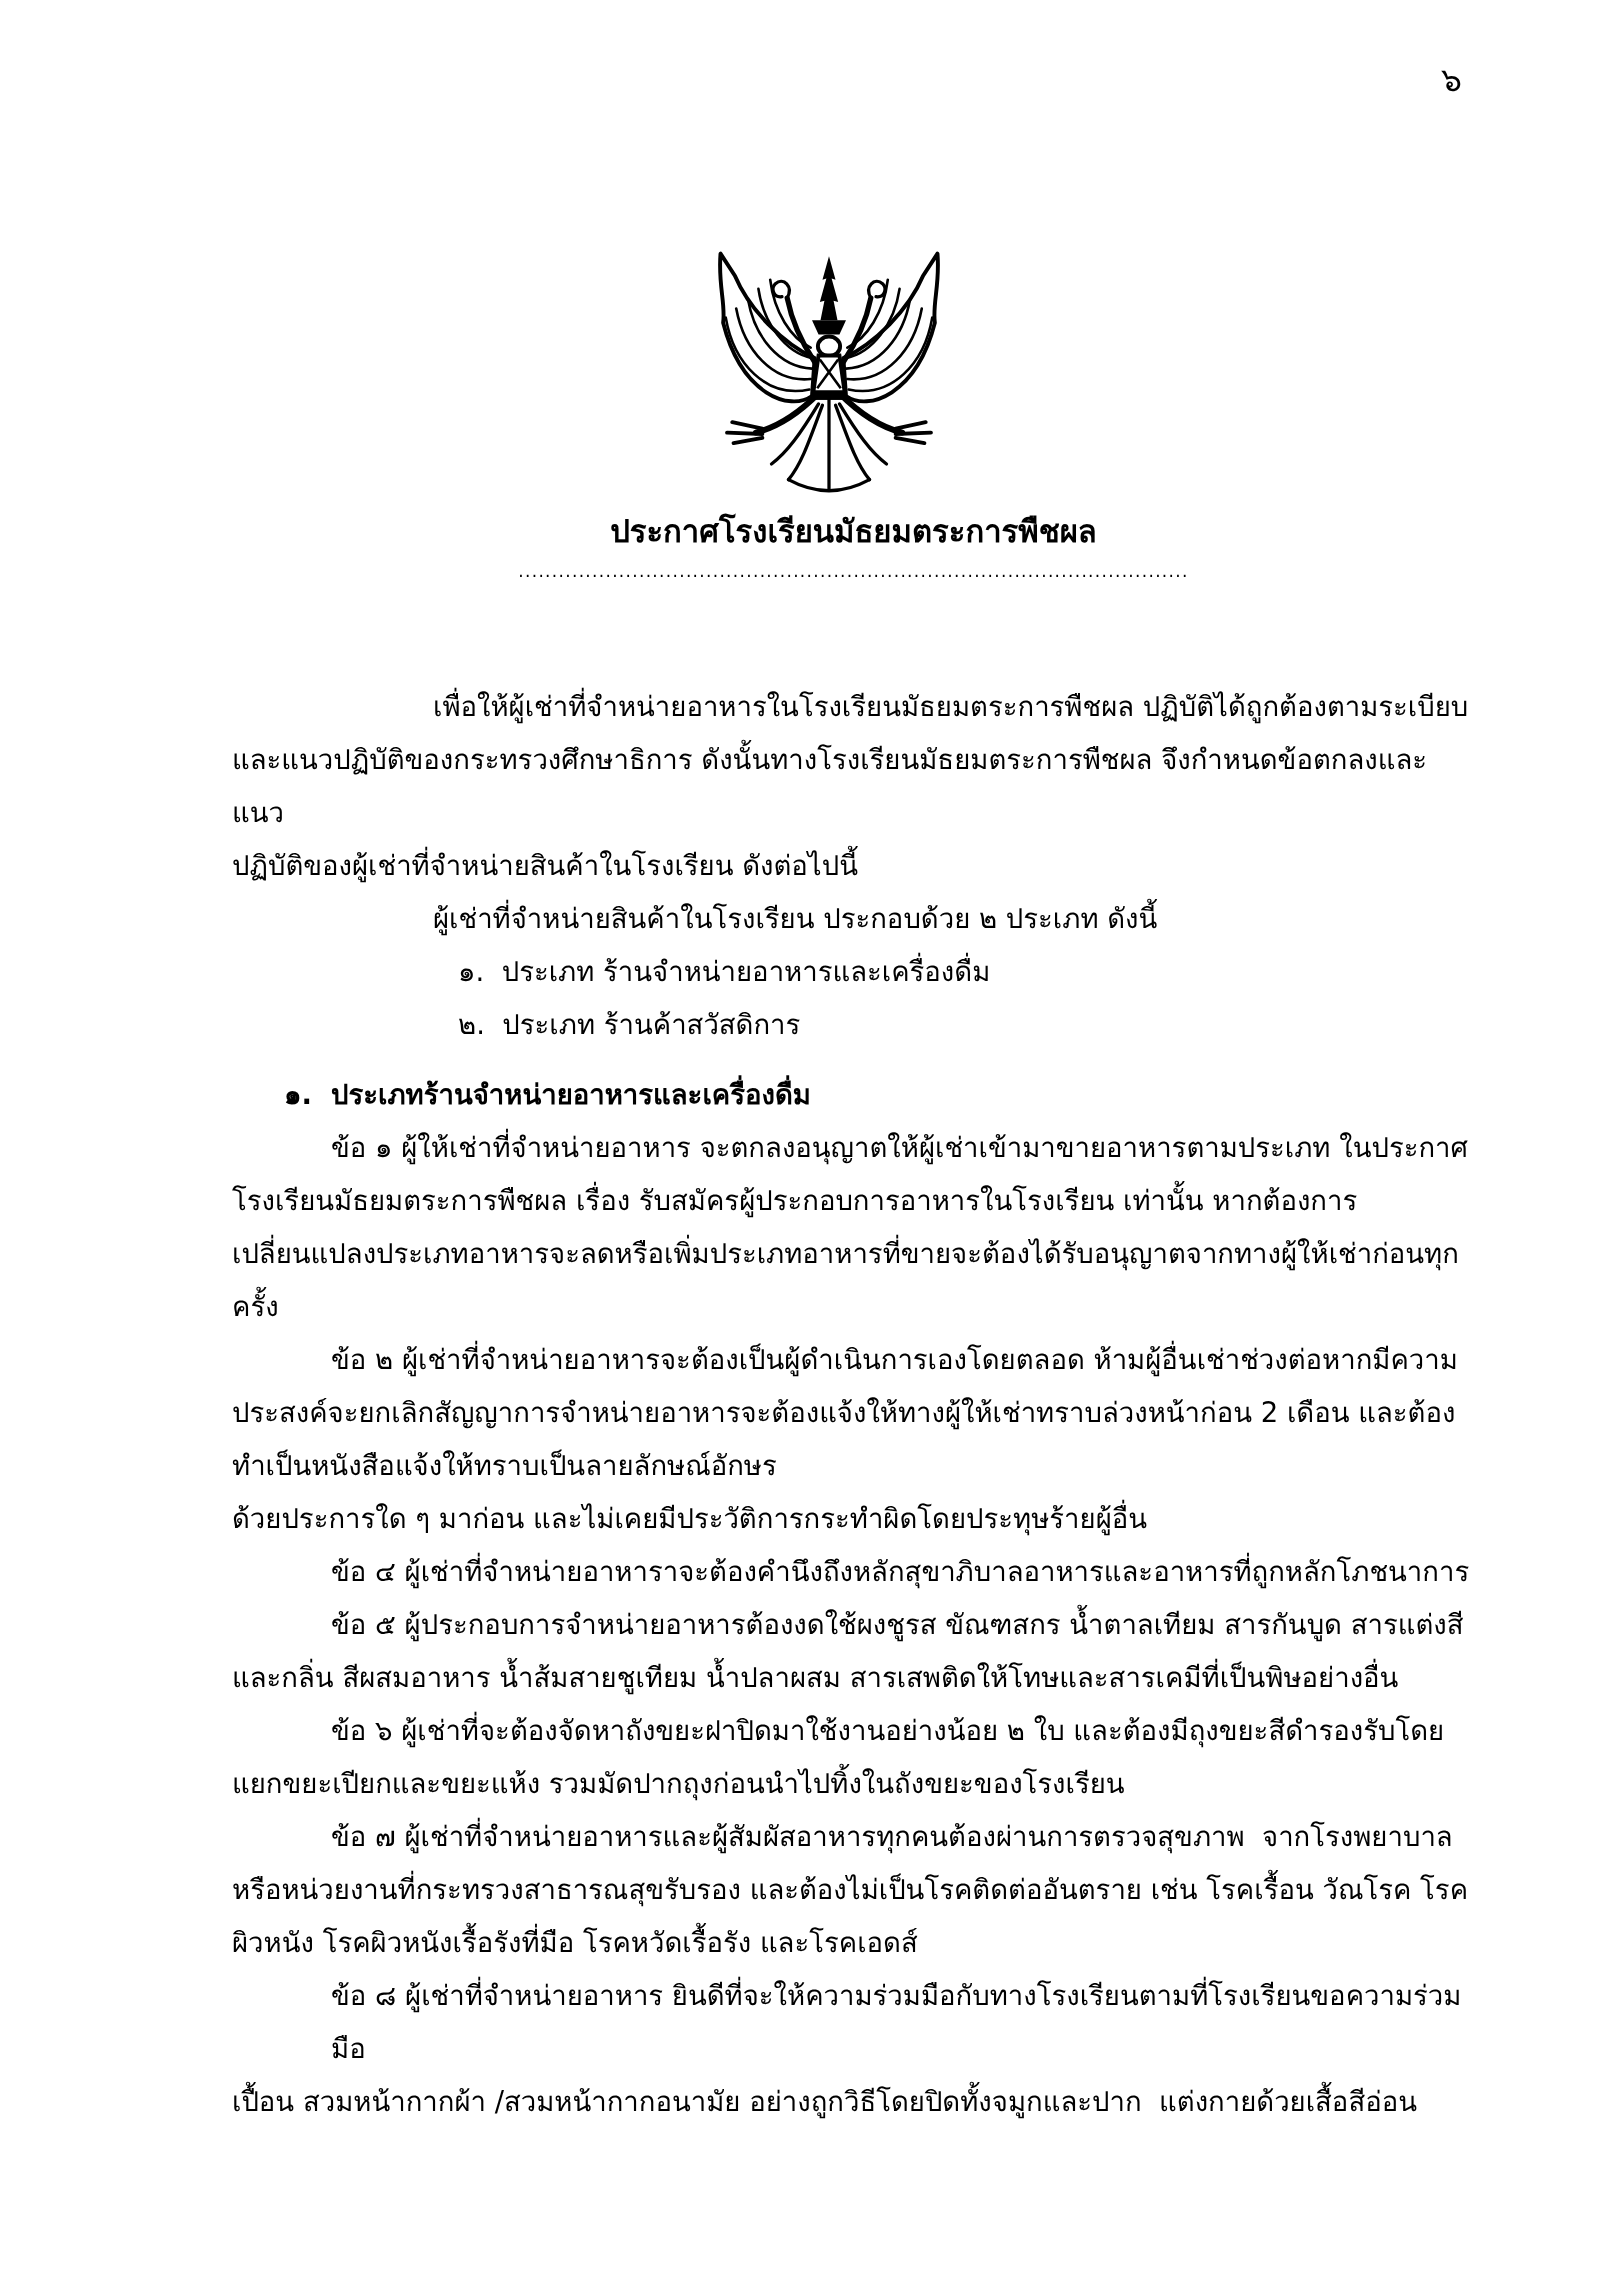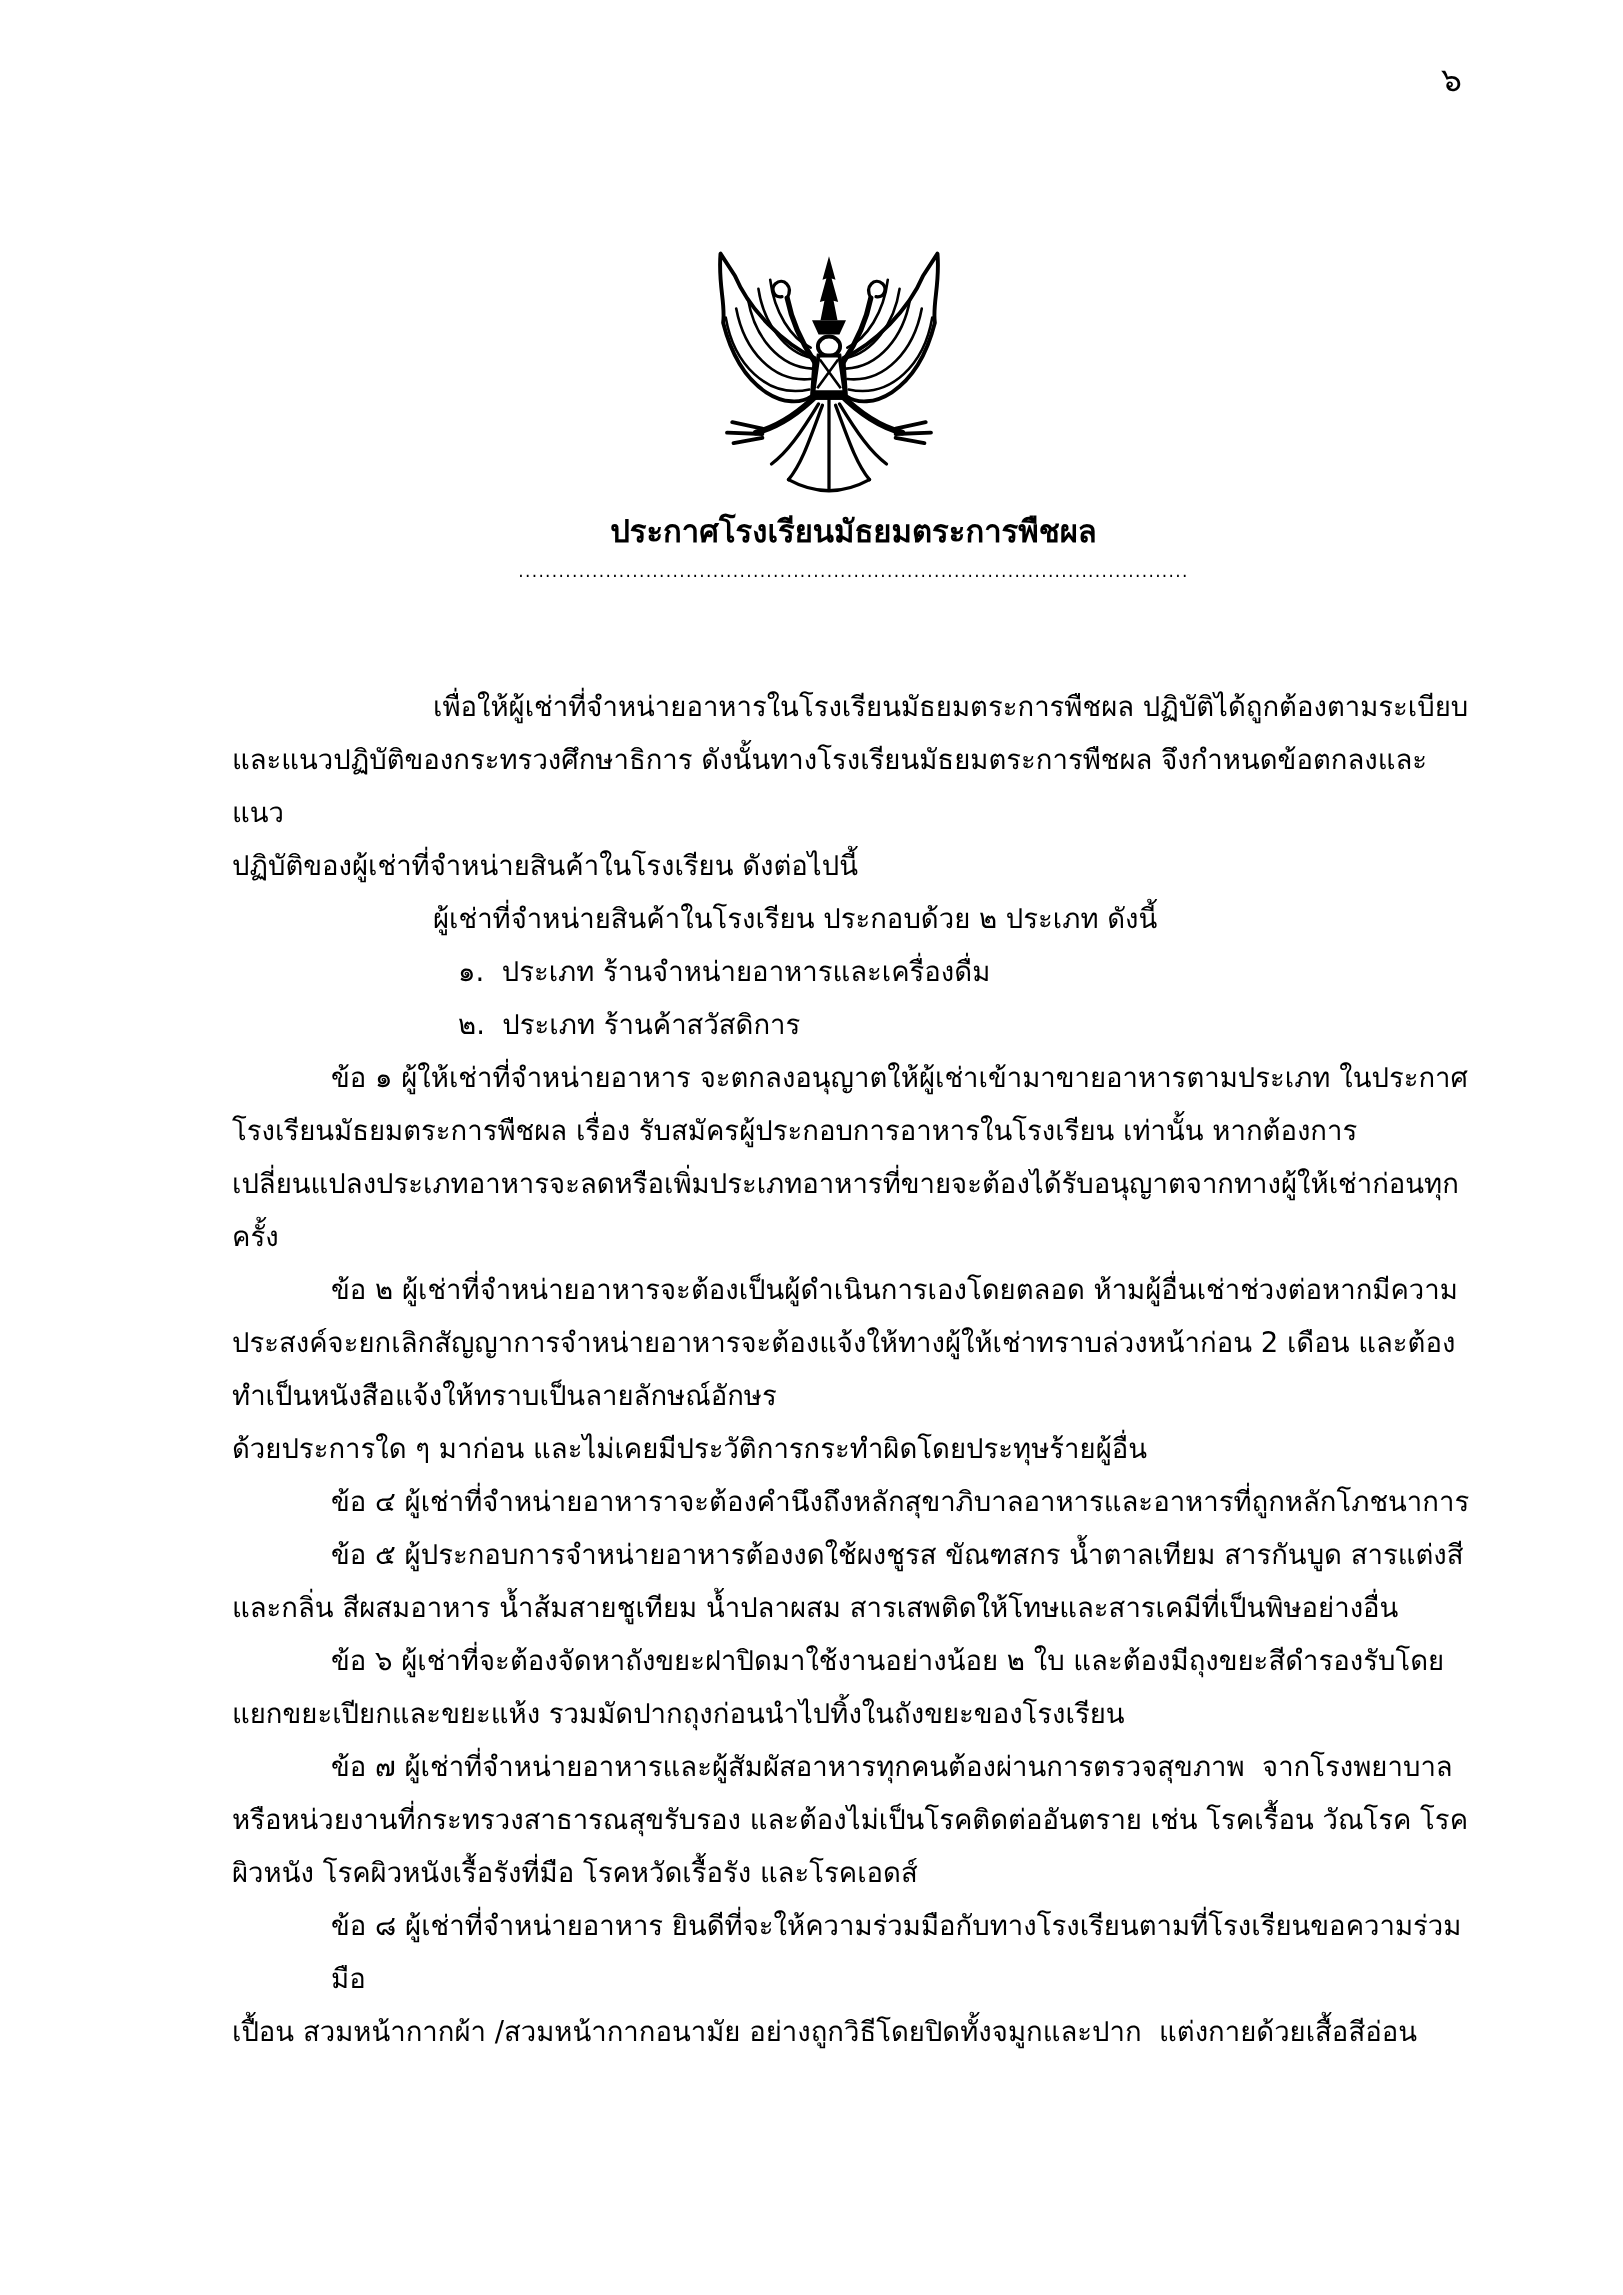--- a/index.html
+++ b/index.html
@@ -91,20 +91,21 @@
     <div class="divider">....................................................................................................</div>
   </div>
 
   <div class="doc-body">
       <div class="line indent-intro">เพื่อให้ผู้เช่าที่จำหน่ายอาหารในโรงเรียนมัธยมตระการพืชผล ปฏิบัติได้ถูกต้องตามระเบียบ</div>
       <div class="line flush">และแนวปฏิบัติของกระทรวงศึกษาธิการ ดังนั้นทางโรงเรียนมัธยมตระการพืชผล จึงกำหนดข้อตกลงและแนว</div>
       <div class="line flush">ปฏิบัติของผู้เช่าที่จำหน่ายสินค้าในโรงเรียน ดังต่อไปนี้</div>
       <div class="line indent-intro">ผู้เช่าที่จำหน่ายสินค้าในโรงเรียน ประกอบด้วย ๒ ประเภท ดังนี้</div>
       <div class="line indent-list">๑.  ประเภท ร้านจำหน่ายอาหารและเครื่องดื่ม</div>
       <div class="line indent-list">๒.  ประเภท ร้านค้าสวัสดิการ</div>
+      <div class="line heading">๑.  ประเภทร้านจำหน่ายอาหารและเครื่องดื่ม</div>
       <div class="line indent-item">ข้อ ๑ ผู้ให้เช่าที่จำหน่ายอาหาร จะตกลงอนุญาตให้ผู้เช่าเข้ามาขายอาหารตามประเภท ในประกาศ</div>
       <div class="line flush">โรงเรียนมัธยมตระการพืชผล เรื่อง รับสมัครผู้ประกอบการอาหารในโรงเรียน เท่านั้น หากต้องการ</div>
       <div class="line flush">เปลี่ยนแปลงประเภทอาหารจะลดหรือเพิ่มประเภทอาหารที่ขายจะต้องได้รับอนุญาตจากทางผู้ให้เช่าก่อนทุก</div>
       <div class="line flush">ครั้ง</div>
       <div class="line indent-item">ข้อ ๒ ผู้เช่าที่จำหน่ายอาหารจะต้องเป็นผู้ดำเนินการเองโดยตลอด ห้ามผู้อื่นเช่าช่วงต่อหากมีความ</div>
       <div class="line flush">ประสงค์จะยกเลิกสัญญาการจำหน่ายอาหารจะต้องแจ้งให้ทางผู้ให้เช่าทราบล่วงหน้าก่อน 2 เดือน และต้อง</div>
       <div class="line flush">ทำเป็นหนังสือแจ้งให้ทราบเป็นลายลักษณ์อักษร</div>
       <div class="line flush">ด้วยประการใด ๆ มาก่อน และไม่เคยมีประวัติการกระทำผิดโดยประทุษร้ายผู้อื่น</div>
       <div class="line indent-item">ข้อ ๔ ผู้เช่าที่จำหน่ายอาหาราจะต้องคำนึงถึงหลักสุขาภิบาลอาหารและอาหารที่ถูกหลักโภชนาการ</div>
       <div class="line indent-item">ข้อ ๕ ผู้ประกอบการจำหน่ายอาหารต้องงดใช้ผงชูรส ขัณฑสกร น้ำตาลเทียม สารกันบูด สารแต่งสี</div>

